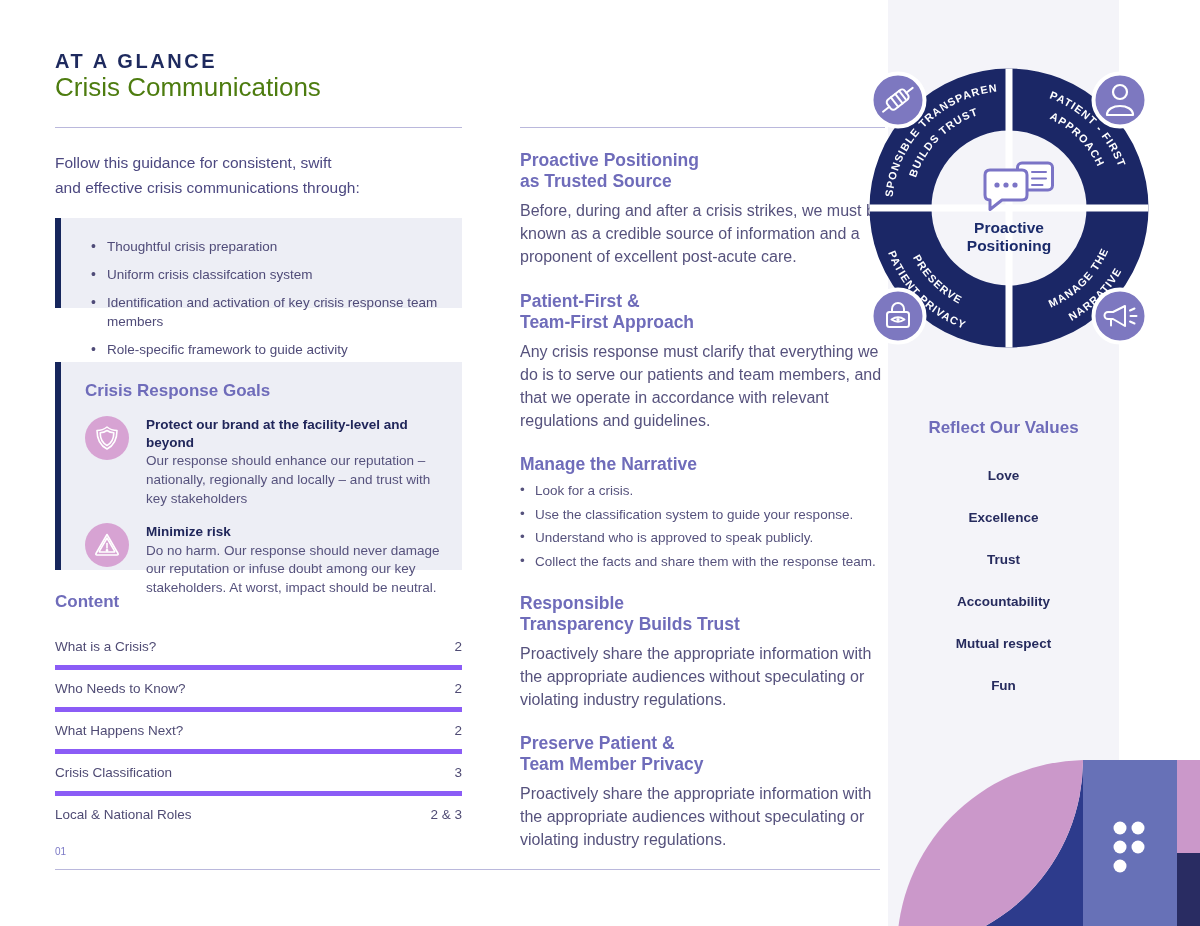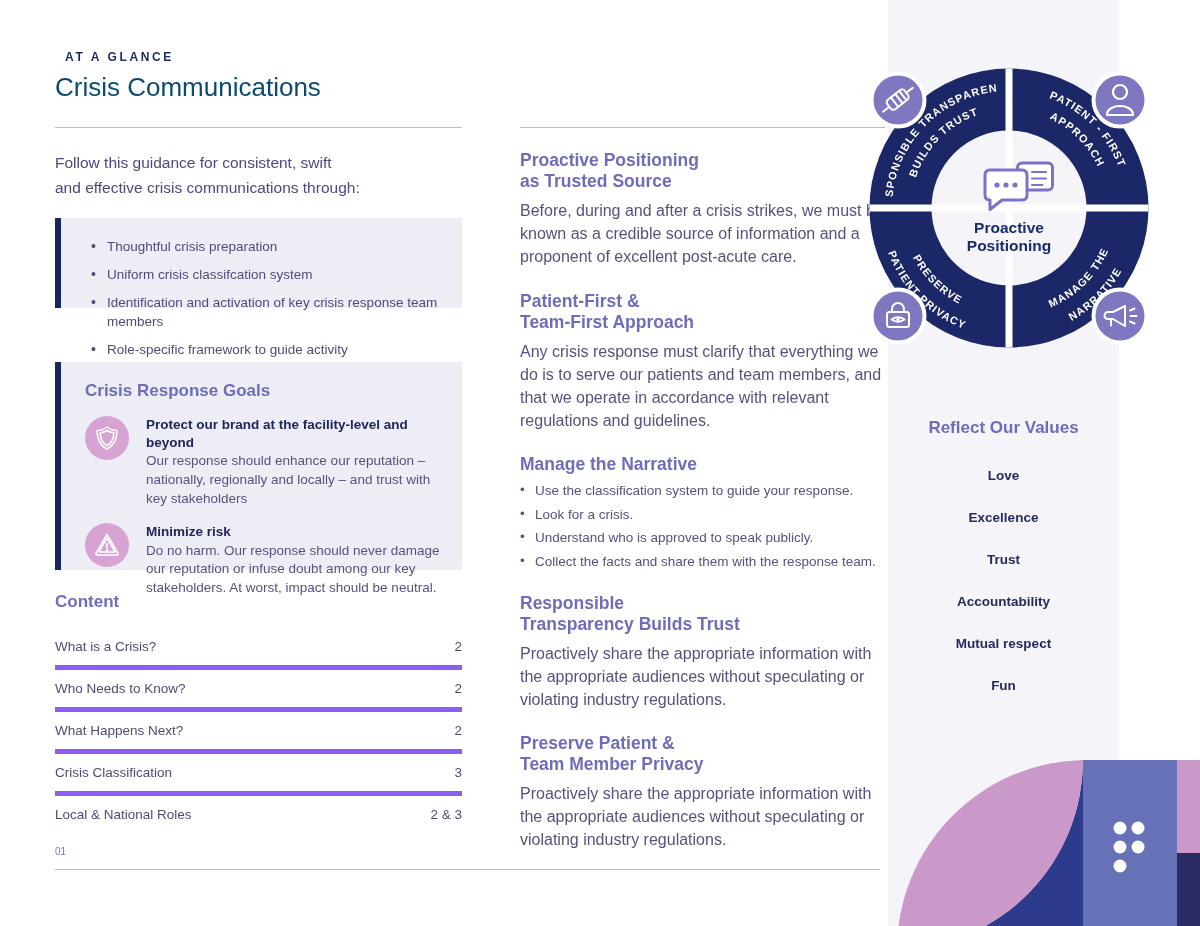--- a/index.html
+++ b/index.html
@@ -4,22 +4,22 @@
 <style>
   html,body{margin:0;padding:0;background:#fff;}
   .page{position:relative;width:1200px;height:926px;background:#ffffff;overflow:hidden;
         font-family:"Liberation Sans",sans-serif;}
   .abs{position:absolute;}
 
   
   .band{position:absolute;left:888px;top:0;width:231px;height:926px;background:#f4f4f9;}
 
   
-  .kicker{left:65px;top:50px;font-size:12px;font-weight:700;letter-spacing:2.6px;color:#1e2a5e;}
-  .page-title{left:55px;top:72px;font-size:26px;font-weight:400;color:#0c4a6e;}
+  .kicker{left:55px;top:50px;font-size:20px;font-weight:700;letter-spacing:2.6px;color:#1e2a5e;}
+  .page-title{left:55px;top:72px;font-size:26px;font-weight:400;color:#4d7c0f;}
   .rule{height:1px;background:#bab8dc;}
   .rule1{left:55px;top:127px;width:407px;}
   .intro{left:55px;top:151px;width:420px;font-size:15.5px;line-height:1.6;color:#4c4880;white-space:pre-line;}
 
   .panel{background:#edeef5;border-left:6px solid #16265c;box-sizing:border-box;}
   .prep{left:55px;top:218px;width:407px;height:90px;padding:20px 18px 18px 30px;}
   .plist{margin:0;}
   .pitem{position:relative;padding-left:16px;margin-bottom:10px;font-size:13.5px;line-height:1.35;color:#4f4b78;}
   .pitem:before{content:"•";position:absolute;left:0;top:-1px;color:#4f4b78;font-size:14px;}
 
@@ -144,22 +144,22 @@
     <h2>Proactive Positioning
 as Trusted Source</h2>
     <p>Before, during and after a crisis strikes, we must be known as a credible source of information and a proponent of excellent post-acute care.</p>
 
     <h2>Patient-First &amp;
 Team-First Approach</h2>
     <p>Any crisis response must clarify that everything we do is to serve our patients and team members, and that we operate in accordance with relevant regulations and guidelines.</p>
 
     <h2>Manage the Narrative</h2>
     <div class="mbullets">
+      <div class="mitem">Look for a crisis.</div>
       <div class="mitem">Use the classification system to guide your response.</div>
-      <div class="mitem">Look for a crisis.</div>
       <div class="mitem">Understand who is approved to speak publicly.</div>
       <div class="mitem">Collect the facts and share them with the response team.</div>
     </div>
 
     <h2>Responsible
 Transparency Builds Trust</h2>
     <p>Proactively share the appropriate information with the appropriate audiences without speculating or violating industry regulations.</p>
 
     <h2>Preserve Patient &amp;
 Team Member Privacy</h2>

